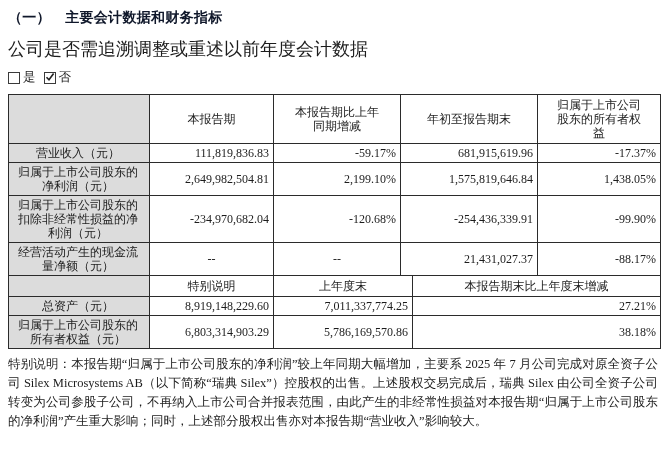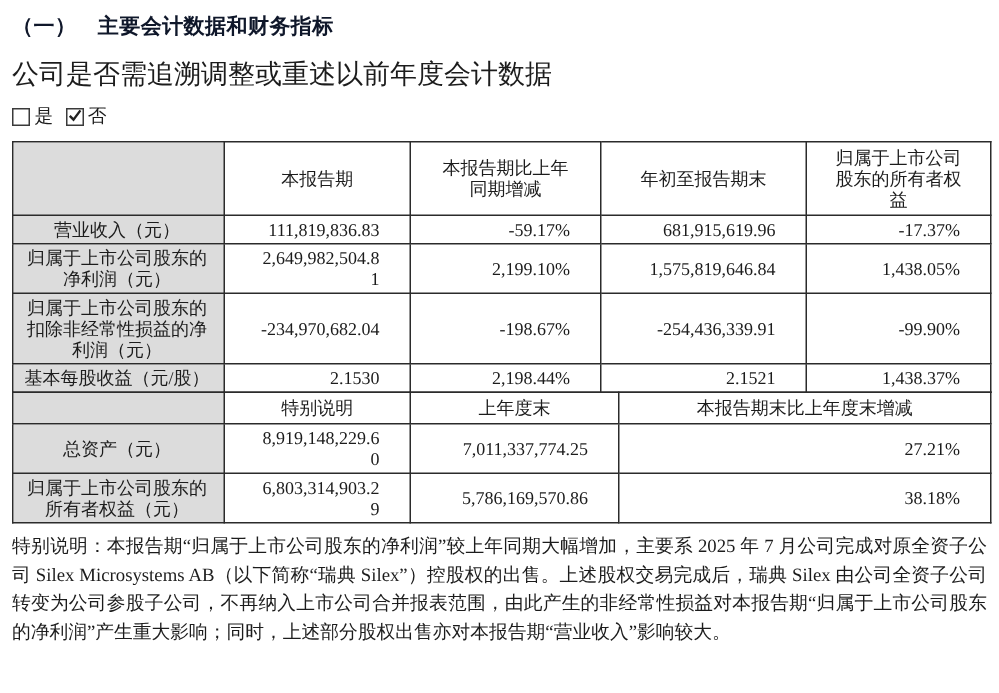--- a/index.html
+++ b/index.html
@@ -19,21 +19,21 @@
   .cb{
     display:inline-block;width:10px;height:10px;border:1px solid #3a3a3a;
     background:#fff;margin-right:3px;position:relative;flex:0 0 auto;
   }
   .cb svg{position:absolute;left:0;top:-1px;width:10px;height:10px;}
   .cb svg polyline{fill:none;stroke:#222;stroke-width:1.6;}
 
   table.t{border-collapse:collapse;table-layout:fixed;width:652px;}
   .t td,.t th{
     border:1px solid #2b2b2b;font-size:12px;line-height:14px;
-    vertical-align:middle;font-weight:normal;padding:2px 20px;
+    vertical-align:middle;font-weight:normal;padding:2px 4px;
     overflow:hidden;word-break:break-all;
   }
   .t th{text-align:center;padding:3px 16px;background:#ffffff;}
   .t .lbl{background:#dcdcdc;text-align:center;padding:2px 6px 2px 4px;}
   .t .num{text-align:right;}
   .t .ctr{text-align:center;}
   .t2{margin-top:-1px;}
   .note{
     font-size:12.5px;line-height:19px;text-align:justify;
     margin:6px 0 0 0;
@@ -89,30 +89,30 @@
       <tr>
         <td class="lbl">归属于上市公司股东的净利润（元）</td>
         <td class="num">2,649,982,504.81</td>
         <td class="num">2,199.10%</td>
         <td class="num">1,575,819,646.84</td>
         <td class="num">1,438.05%</td>
       </tr>
       <tr>
         <td class="lbl">归属于上市公司股东的扣除非经常性损益的净利润（元）</td>
         <td class="num">-234,970,682.04</td>
-        <td class="num">-198.67%</td>
+        <td class="num">-120.68%</td>
         <td class="num">-254,436,339.91</td>
         <td class="num">-99.90%</td>
       </tr>
       <tr>
-        <td class="lbl">基本每股收益（元/股）</td>
-        <td class="num">2.1530</td>
-        <td class="num">2,198.44%</td>
-        <td class="num">2.1521</td>
-        <td class="num">1,438.37%</td>
+        <td class="lbl">经营活动产生的现金流量净额（元）</td>
+        <td class="ctr">--</td>
+        <td class="ctr">--</td>
+        <td class="num">21,431,027.37</td>
+        <td class="num">-88.17%</td>
       </tr>
     </tbody>
   </table>
 
   <table class="t t2">
     <colgroup>
         <col style="width:141px">
         <col style="width:124px">
         <col style="width:139px">
         <col style="width:248px">

